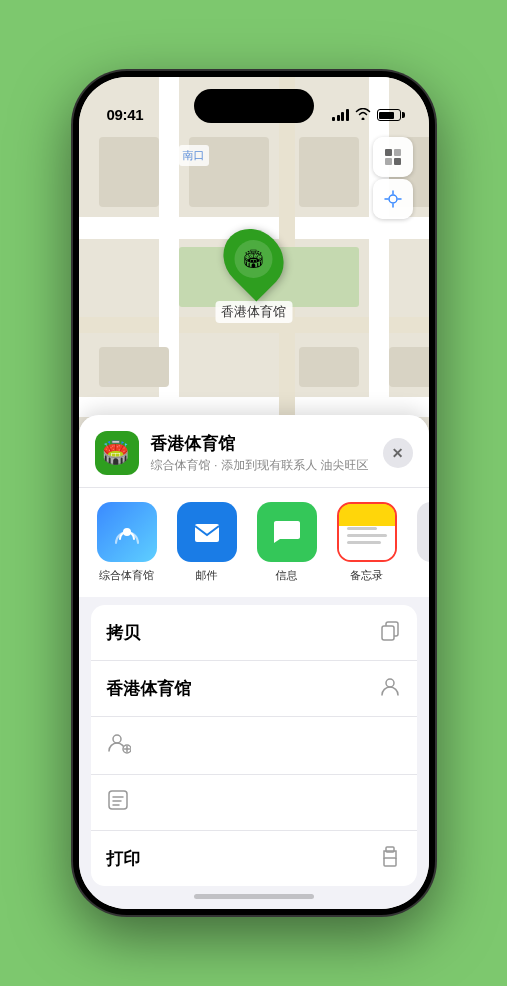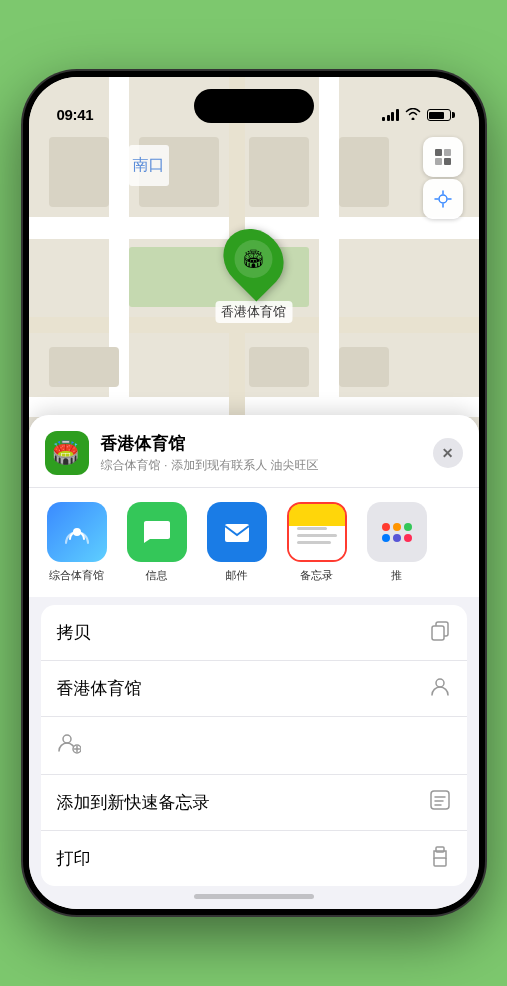--- a/index.html
+++ b/index.html
@@ -6,21 +6,21 @@
     body {
       width: 507px;
       height: 986px;
       background: #7dc86e;
       display: flex;
       align-items: center;
       justify-content: center;
       font-family: -apple-system, 'PingFang SC', 'Helvetica Neue', sans-serif;
     }
     .phone-frame {
-      width: 462px;
+      width: 362px;
       height: 844px;
       background: #000;
       border-radius: 54px;
       position: relative;
       box-shadow: 0 0 0 2px #333, 0 20px 60px rgba(0,0,0,0.5);
       overflow: hidden;
     }
     .phone-screen {
       position: absolute;
       top: 6px; left: 6px; right: 6px; bottom: 6px;
@@ -128,25 +128,25 @@
       background: #d8d3c4;
       border-radius: 4px;
     }
     .map-green-block {
       position: absolute;
       background: #c5d9b0;
       border-radius: 3px;
     }
     .map-label {
       position: absolute;
-      font-size: 16px;
+      font-size: 11px;
       color: #5b8dd9;
       font-weight: 500;
       background: rgba(255,255,255,0.8);
-      padding: 10px 4px;
+      padding: 3px 4px;
       border-radius: 3px;
     }
     
     .map-controls {
       position: absolute;
       top: 60px;
       right: 16px;
       display: flex;
       flex-direction: column;
       gap: 2px;
@@ -318,20 +318,21 @@
       display: flex;
       align-items: center;
       padding: 14px 16px;
       border-bottom: 0.5px solid #e5e5ea;
       justify-content: space-between;
     }
     .action-item:last-child { border-bottom: none; }
     .action-text {
       font-size: 17px;
       color: #000;
+      font-weight: bold;
     }
     .action-icon {
       font-size: 20px;
       color: #3c3c43;
       opacity: 0.6;
     }
     
     .home-indicator {
       width: 120px;
       height: 5px;
@@ -444,36 +445,36 @@
             <svg width="30" height="30" viewBox="0 0 30 30" fill="none">
               <circle cx="15" cy="15" r="4" fill="white"></circle>
               <path d="M8 22c0-3.9 3.1-7 7-7s7 3.1 7 7" stroke="white" stroke-width="2" fill="none" stroke-linecap="round"></path>
               <path d="M4 26c0-6.1 4.9-11 11-11s11 4.9 11 11" stroke="rgba(255,255,255,0.6)" stroke-width="2" fill="none" stroke-linecap="round"></path>
             </svg>
           </div>
           <span class="share-label">综合体育馆</span>
         </div>
 
         <div class="share-item">
-          <div class="share-icon-wrap share-icon-messages">
-            <svg width="34" height="34" viewBox="0 0 34 34" fill="none">
-              <path d="M6 6h22c1.1 0 2 .9 2 2v14c0 1.1-.9 2-2 2H10l-6 4V8c0-1.1.9-2 2-2z" fill="white"></path>
-            </svg>
-          </div>
-          <span class="share-label">信息</span>
-        </div>
-
-        <div class="share-item">
           <div class="share-icon-wrap share-icon-mail">
             <svg width="34" height="34" viewBox="0 0 34 34" fill="none">
               <rect x="5" y="9" width="24" height="18" rx="2" fill="white"></rect>
               <path d="M5 11l12 9 12-9" stroke="#1a7ce6" stroke-width="2" fill="none"></path>
             </svg>
           </div>
           <span class="share-label">邮件</span>
+        </div>
+
+        <div class="share-item">
+          <div class="share-icon-wrap share-icon-messages">
+            <svg width="34" height="34" viewBox="0 0 34 34" fill="none">
+              <path d="M6 6h22c1.1 0 2 .9 2 2v14c0 1.1-.9 2-2 2H10l-6 4V8c0-1.1.9-2 2-2z" fill="white"></path>
+            </svg>
+          </div>
+          <span class="share-label">信息</span>
         </div>
 
         <div class="share-item">
           <div class="share-icon-wrap share-icon-notes selected" style="padding: 0; overflow: hidden; position: relative;">
             <div style="position: absolute; top: 0; left: 0; right: 0; height: 40%; background: #ffd60a;"></div>
             <div style="position: absolute; bottom: 0; left: 0; right: 0; height: 60%; background: #fff;"></div>
             <div style="position: absolute; top: 50%; left: 8px; right: 8px; transform: translateY(-30%); display: flex; flex-direction: column; gap: 4px;">
               <div style="height: 3px; background: #ccc; border-radius: 2px; width: 75%;"></div>
               <div style="height: 3px; background: #ccc; border-radius: 2px; width: 100%;"></div>
               <div style="height: 3px; background: #ccc; border-radius: 2px; width: 85%;"></div>
@@ -527,21 +528,20 @@
               <circle cx="10" cy="8" r="4" stroke="#555" stroke-width="1.5" fill="none"></circle>
               <path d="M2 20c0-4.4 3.6-8 8-8s8 3.6 8 8" stroke="#555" stroke-width="1.5" fill="none" stroke-linecap="round"></path>
               <circle cx="20" cy="18" r="4" fill="white" stroke="#555" stroke-width="1.5"></circle>
               <line x1="20" y1="15.5" x2="20" y2="20.5" stroke="#555" stroke-width="1.5" stroke-linecap="round"></line>
               <line x1="17.5" y1="18" x2="22.5" y2="18" stroke="#555" stroke-width="1.5" stroke-linecap="round"></line>
             </svg>
           </span>
         </div>
 
         <div class="action-item">
-          <span class="action-text">添加到新快速备忘录</span>
           <span class="action-icon">
             <svg width="22" height="22" viewBox="0 0 22 22" fill="none">
               <rect x="2" y="2" width="18" height="18" rx="3" stroke="#555" stroke-width="1.5" fill="none"></rect>
               <line x1="6" y1="8" x2="16" y2="8" stroke="#555" stroke-width="1.5" stroke-linecap="round"></line>
               <line x1="6" y1="12" x2="14" y2="12" stroke="#555" stroke-width="1.5" stroke-linecap="round"></line>
               <line x1="6" y1="16" x2="12" y2="16" stroke="#555" stroke-width="1.5" stroke-linecap="round"></line>
             </svg>
           </span>
         </div>
 

